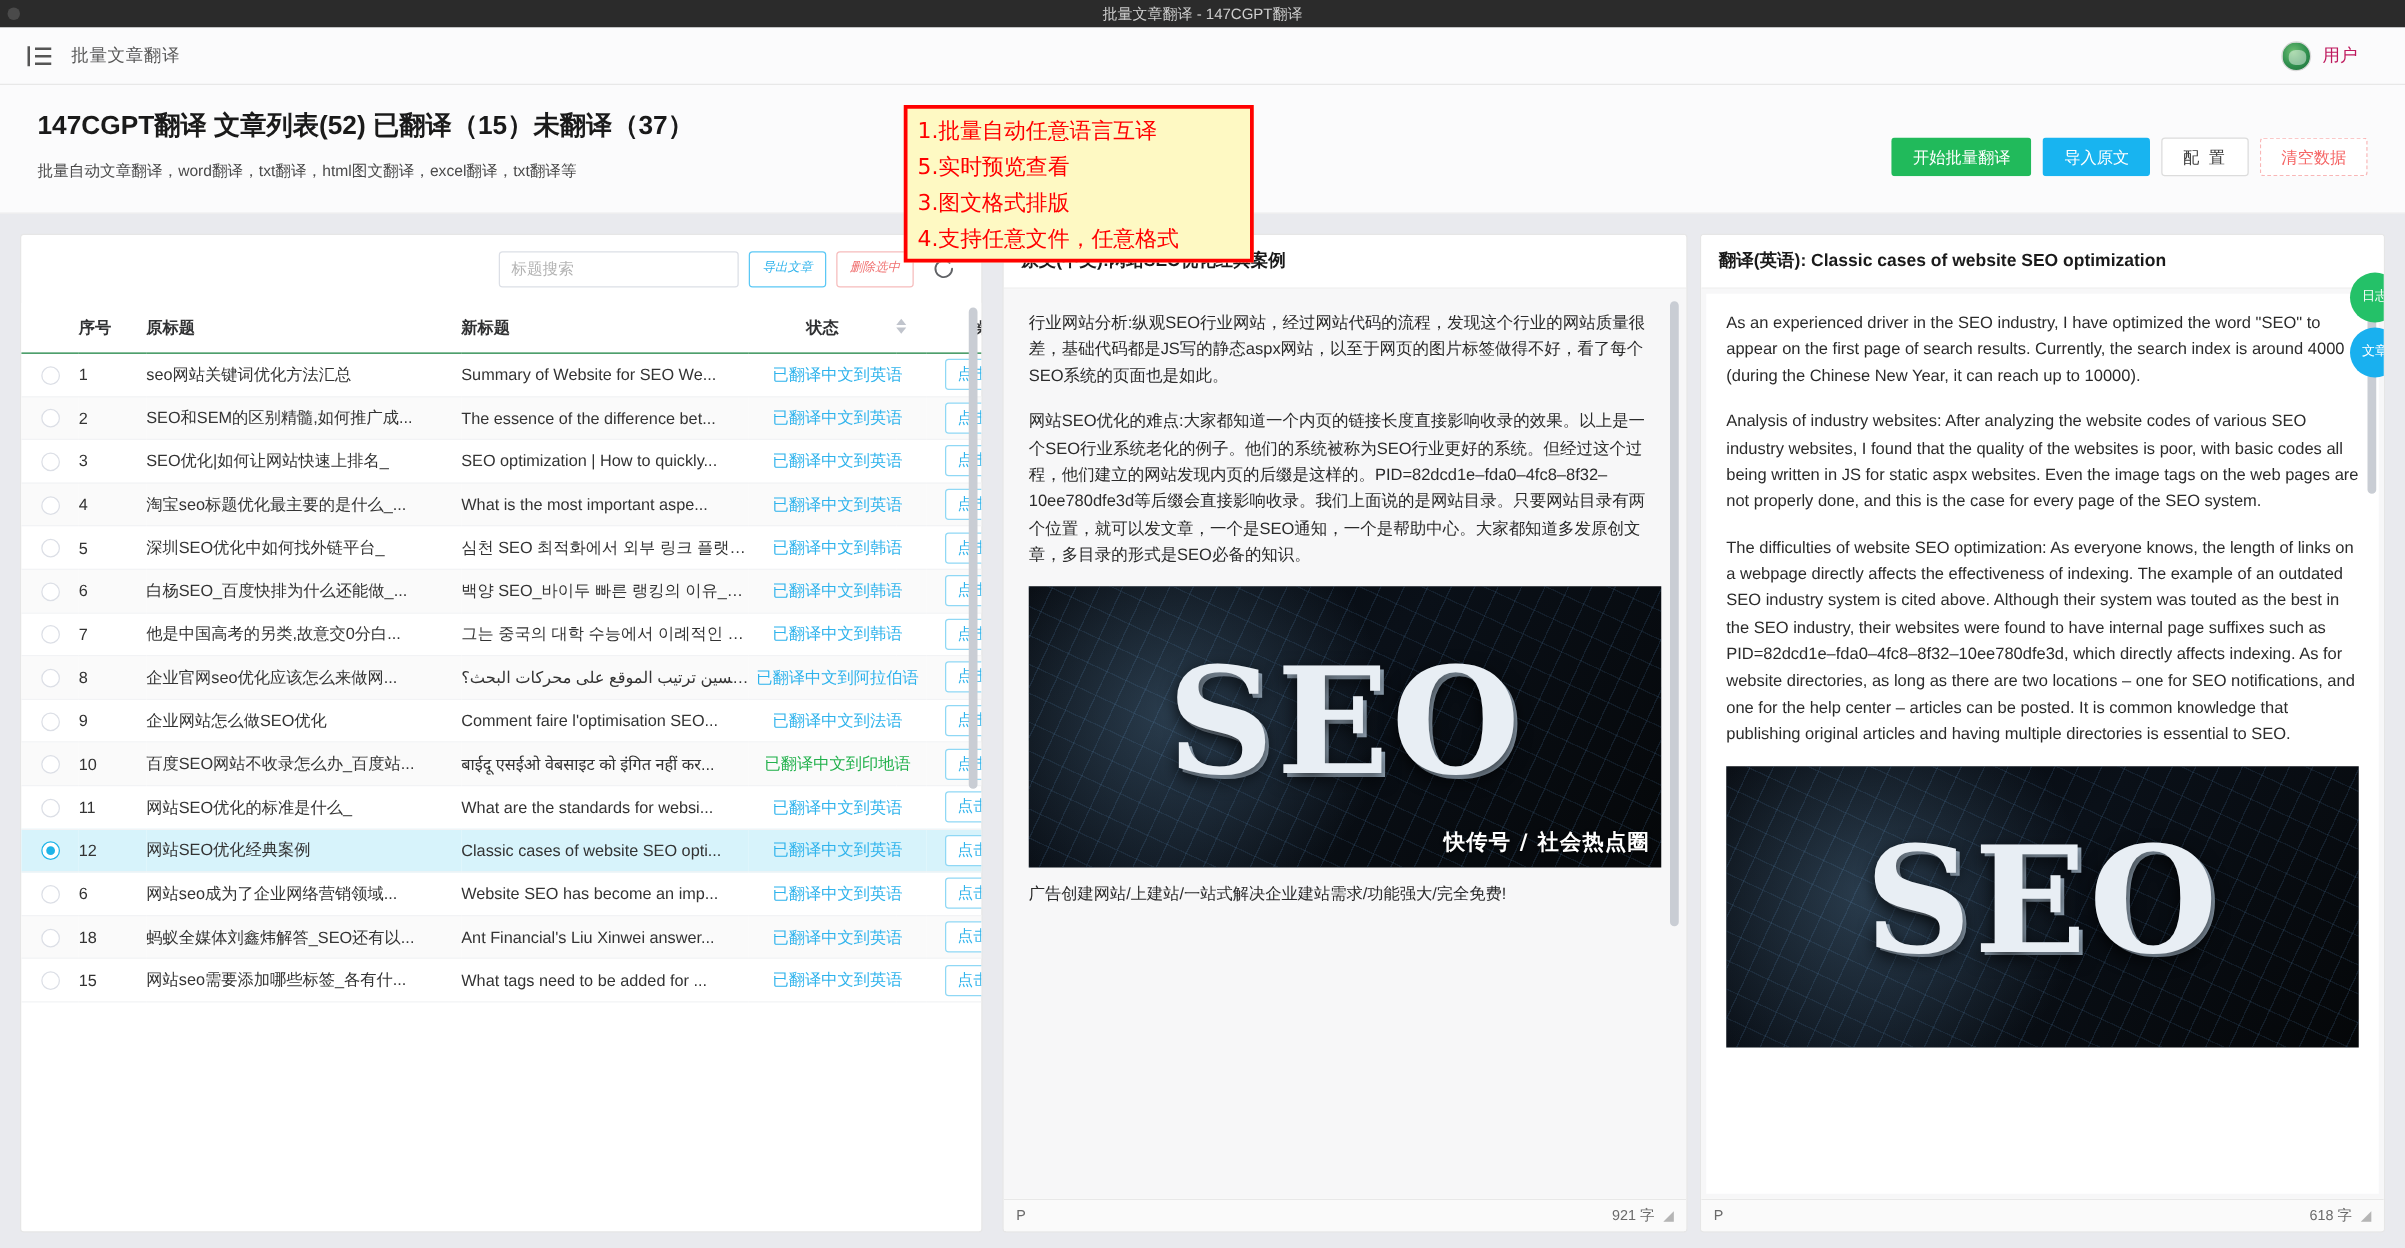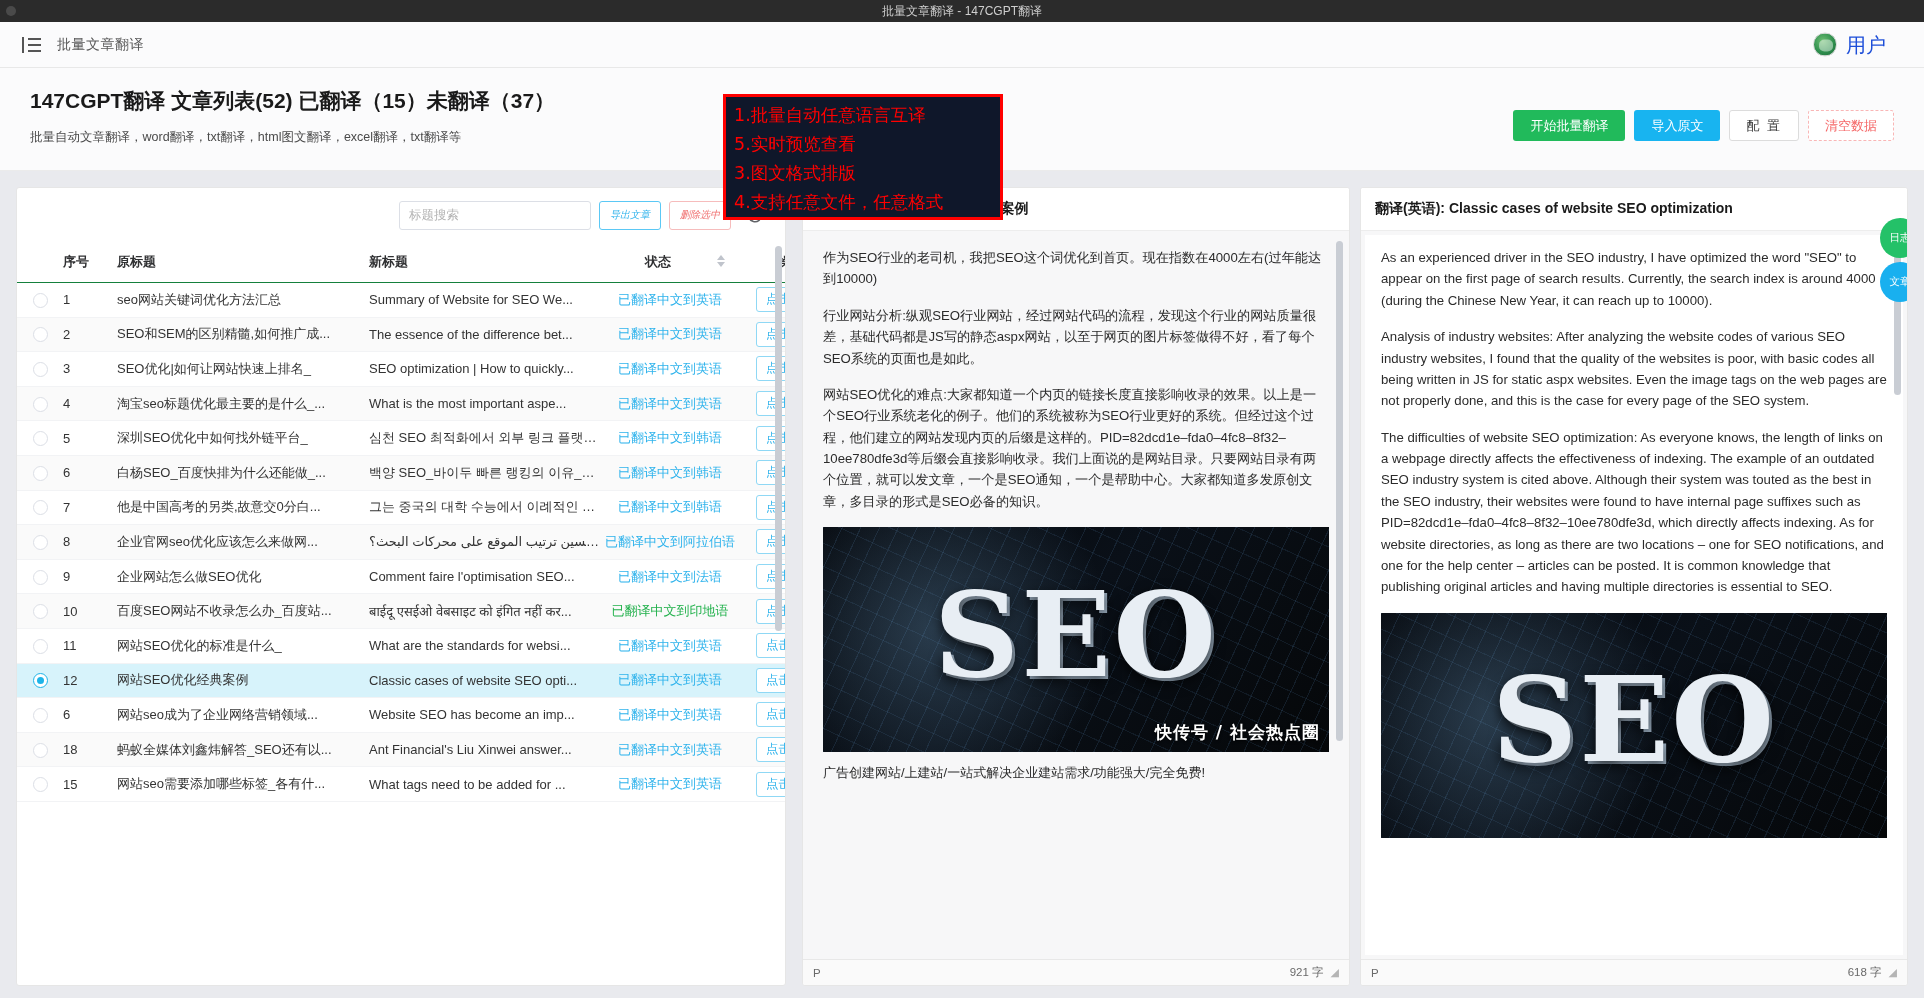--- a/index.html
+++ b/index.html
@@ -47,21 +47,21 @@
   .avatar {
     width: 24px; height: 24px; border-radius: 50%;
     background: radial-gradient(circle at 40% 35%, #6fbf73 0%, #2f8f4e 55%, #1f6b3a 100%);
     border: 1px solid #d8d8d8;
     position: relative;
   }
   .avatar:after{
     content:""; position:absolute; left:5px; top:6px; width:14px; height:12px;
     border-radius: 40%; background: rgba(255,255,255,.45);
   }
-  .user-name { font-size: 20px; color: #1d4ed8; }
+  .user-name { font-size: 14px; color: #be185d; }
 
   
   .page-head {
     background: #fbfbfc; padding: 20px 30px 18px 30px;
     border-bottom: 1px solid #ebebeb;
     position: relative; height: 103px;
   }
   .page-title {
     font-size: 21px; font-weight: bold; color: #1a1a1a; line-height: 1.2;
   }
@@ -78,23 +78,23 @@
     line-height: 1;
   }
   .btn-green { background: #21ba5b; color: #fff; }
   .btn-blue  { background: #18b4f0; color: #fff; }
   .btn-plain { background: #fff; color: #3a3a3a; border: 1px solid #dcdcdc; letter-spacing:2px;}
   .btn-danger{ background: #fff; color: #f56565; border: 1px dashed #f9b6b6; }
 
   
   .callout {
     position: absolute;
-    left: 723px; top: 26px;
+    left: 723px; top: 16px;
     width: 280px; height: 126px;
-    border: 3px solid #ff0000; background: #0f172a;
+    border: 3px solid #ff0000; background: #fef9c3;
     padding: 4px 8px 0 8px;
     z-index: 40;
   }
   .callout div {
     color: #ff0000; font-size: 17.5px; line-height: 29px;
     font-family: "DejaVu Sans", sans-serif; font-weight: 500;
     white-space: nowrap;
   }
 
   
@@ -518,21 +518,20 @@
     </div>
 
   </div>
 
   <div class="panels">
 
     <div class="panel">
       <div class="panel-head">原文(中文):网站SEO优化经典案例</div>
       <div class="editor">
         <div class="editor-inner">
-          <p>作为SEO行业的老司机，我把SEO这个词优化到首页。现在指数在4000左右(过年能达到10000)</p>
           <p>行业网站分析:纵观SEO行业网站，经过网站代码的流程，发现这个行业的网站质量很差，基础代码都是JS写的静态aspx网站，以至于网页的图片标签做得不好，看了每个SEO系统的页面也是如此。</p>
           <p>网站SEO优化的难点:大家都知道一个内页的链接长度直接影响收录的效果。以上是一个SEO行业系统老化的例子。他们的系统被称为SEO行业更好的系统。但经过这个过程，他们建立的网站发现内页的后缀是这样的。PID=82dcd1e–fda0–4fc8–8f32–10ee780dfe3d等后缀会直接影响收录。我们上面说的是网站目录。只要网站目录有两个位置，就可以发文章，一个是SEO通知，一个是帮助中心。大家都知道多发原创文章，多目录的形式是SEO必备的知识。</p>
           <div class="seo-img">
             <div class="word">SEO</div>
             <div class="wm">快传号 / 社会热点圈</div>
           </div>
           <div class="ad-line">广告创建网站/上建站/一站式解决企业建站需求/功能强大/完全免费!</div>
         </div>
         <div class="ed-scroll long"></div>
       </div>

